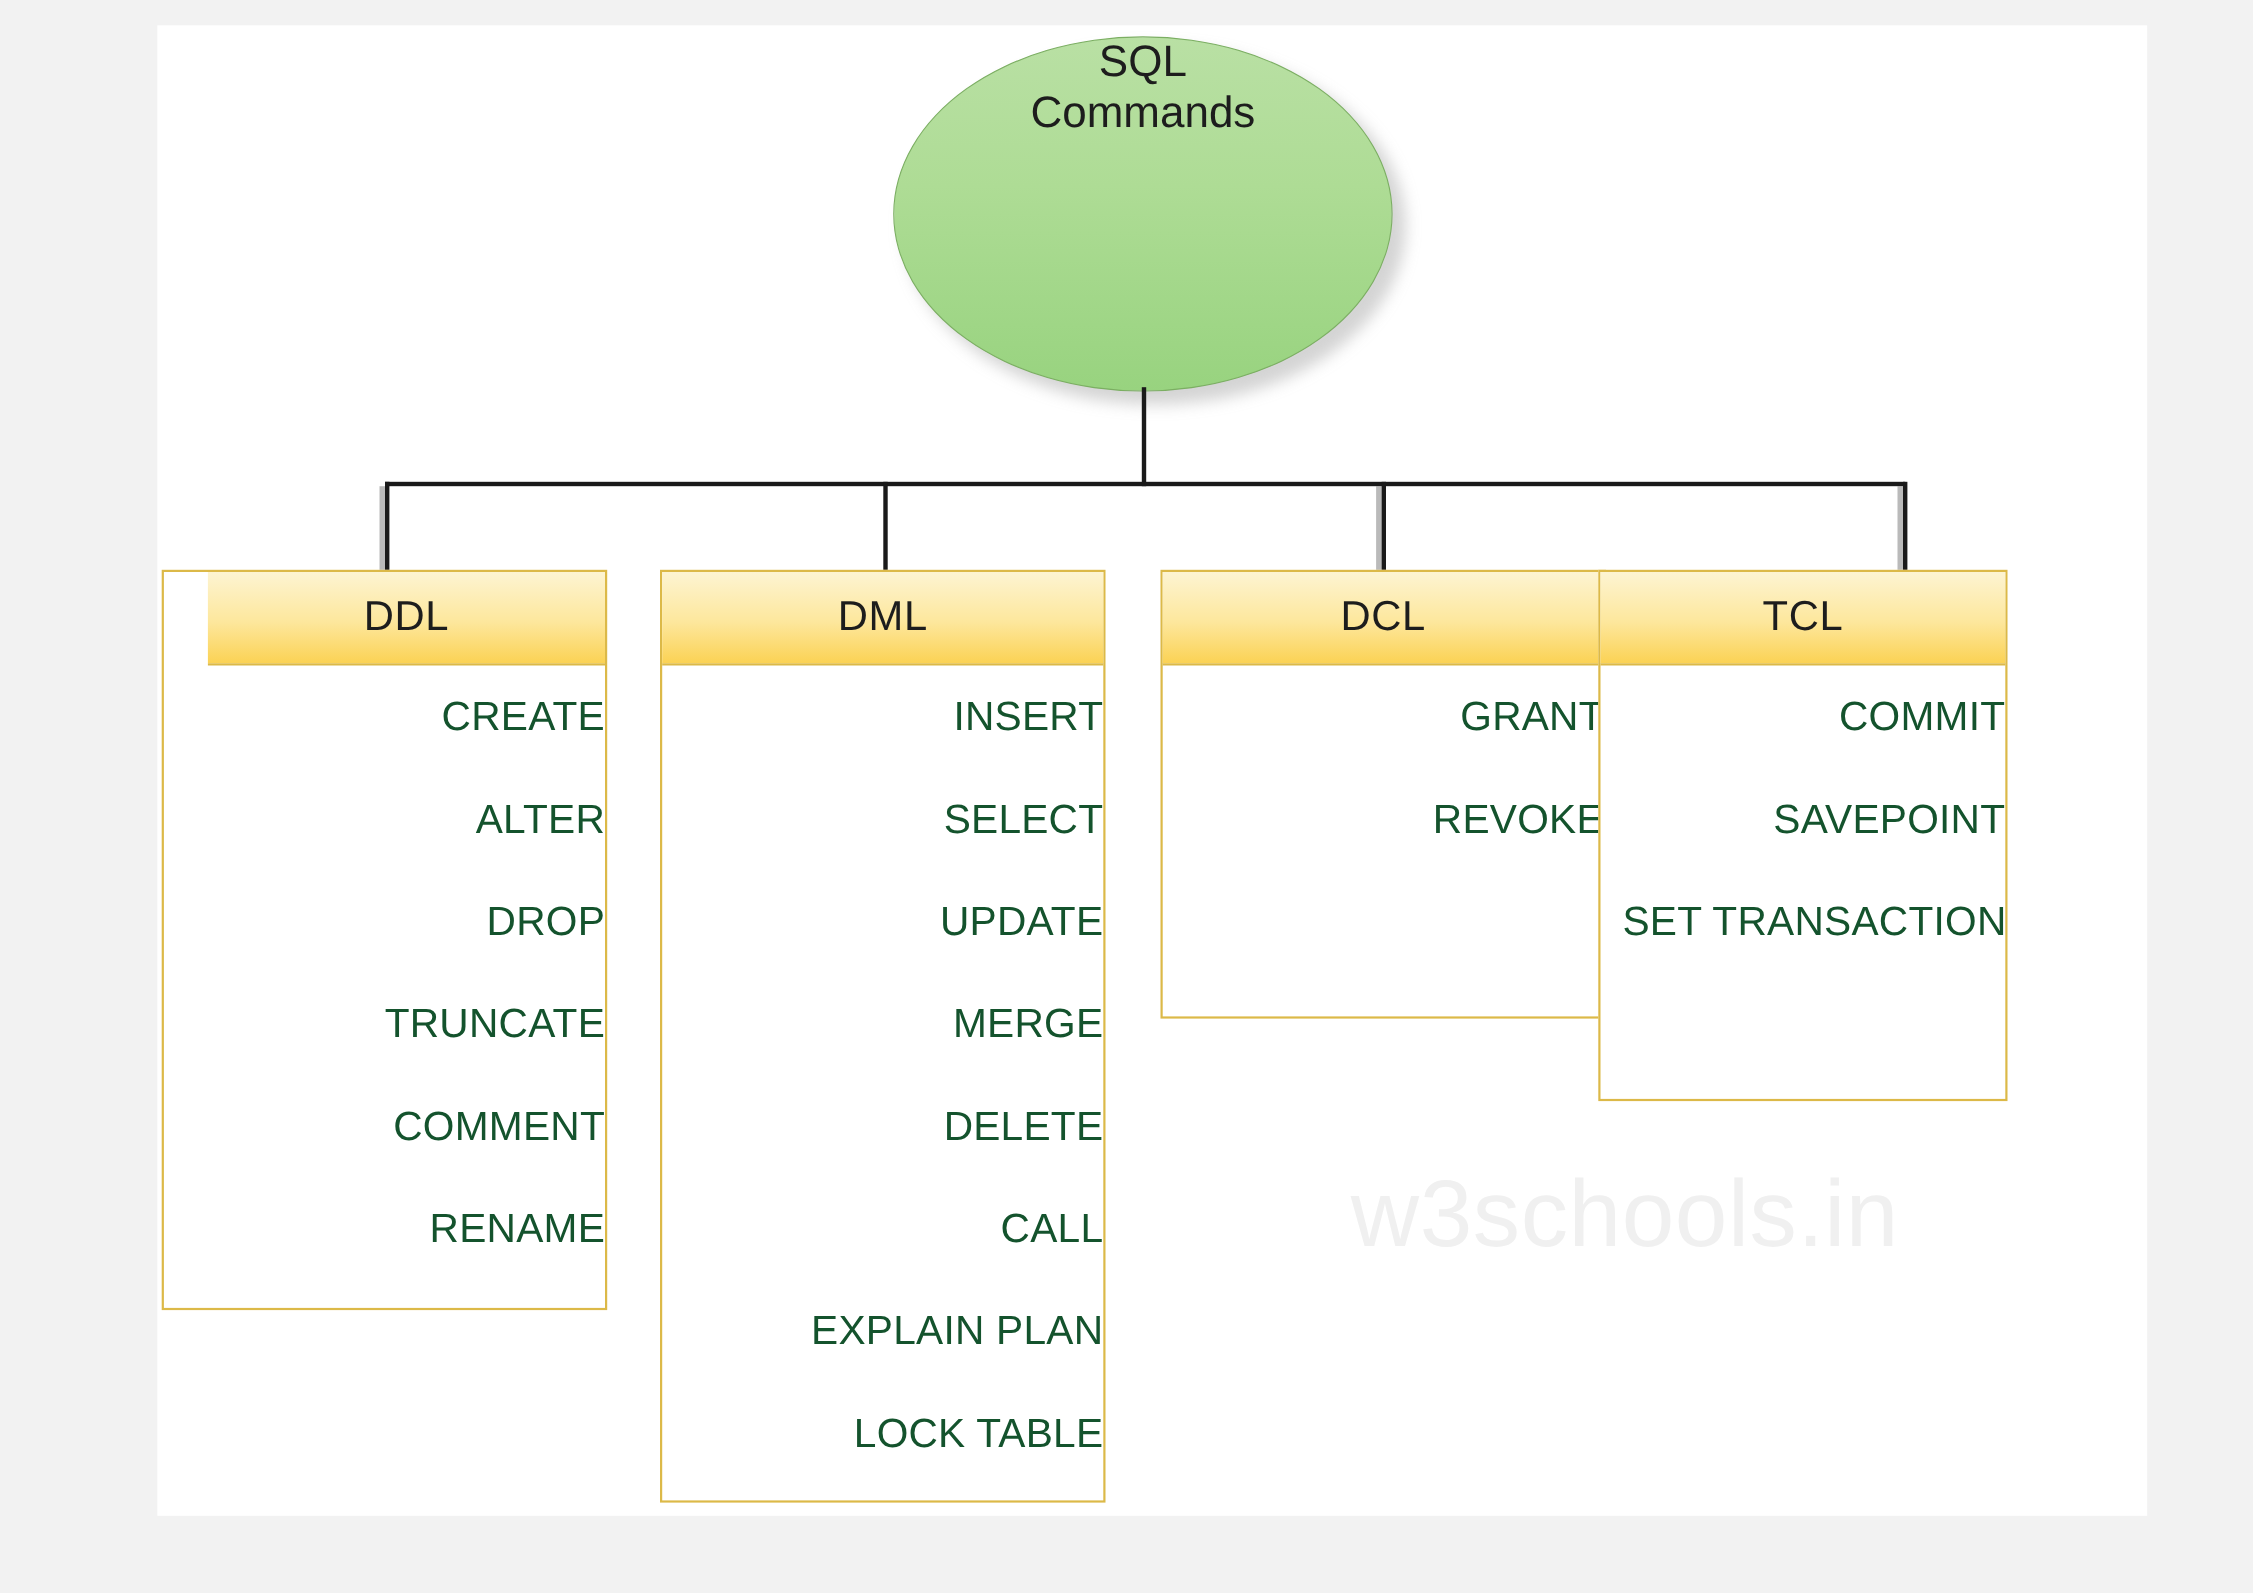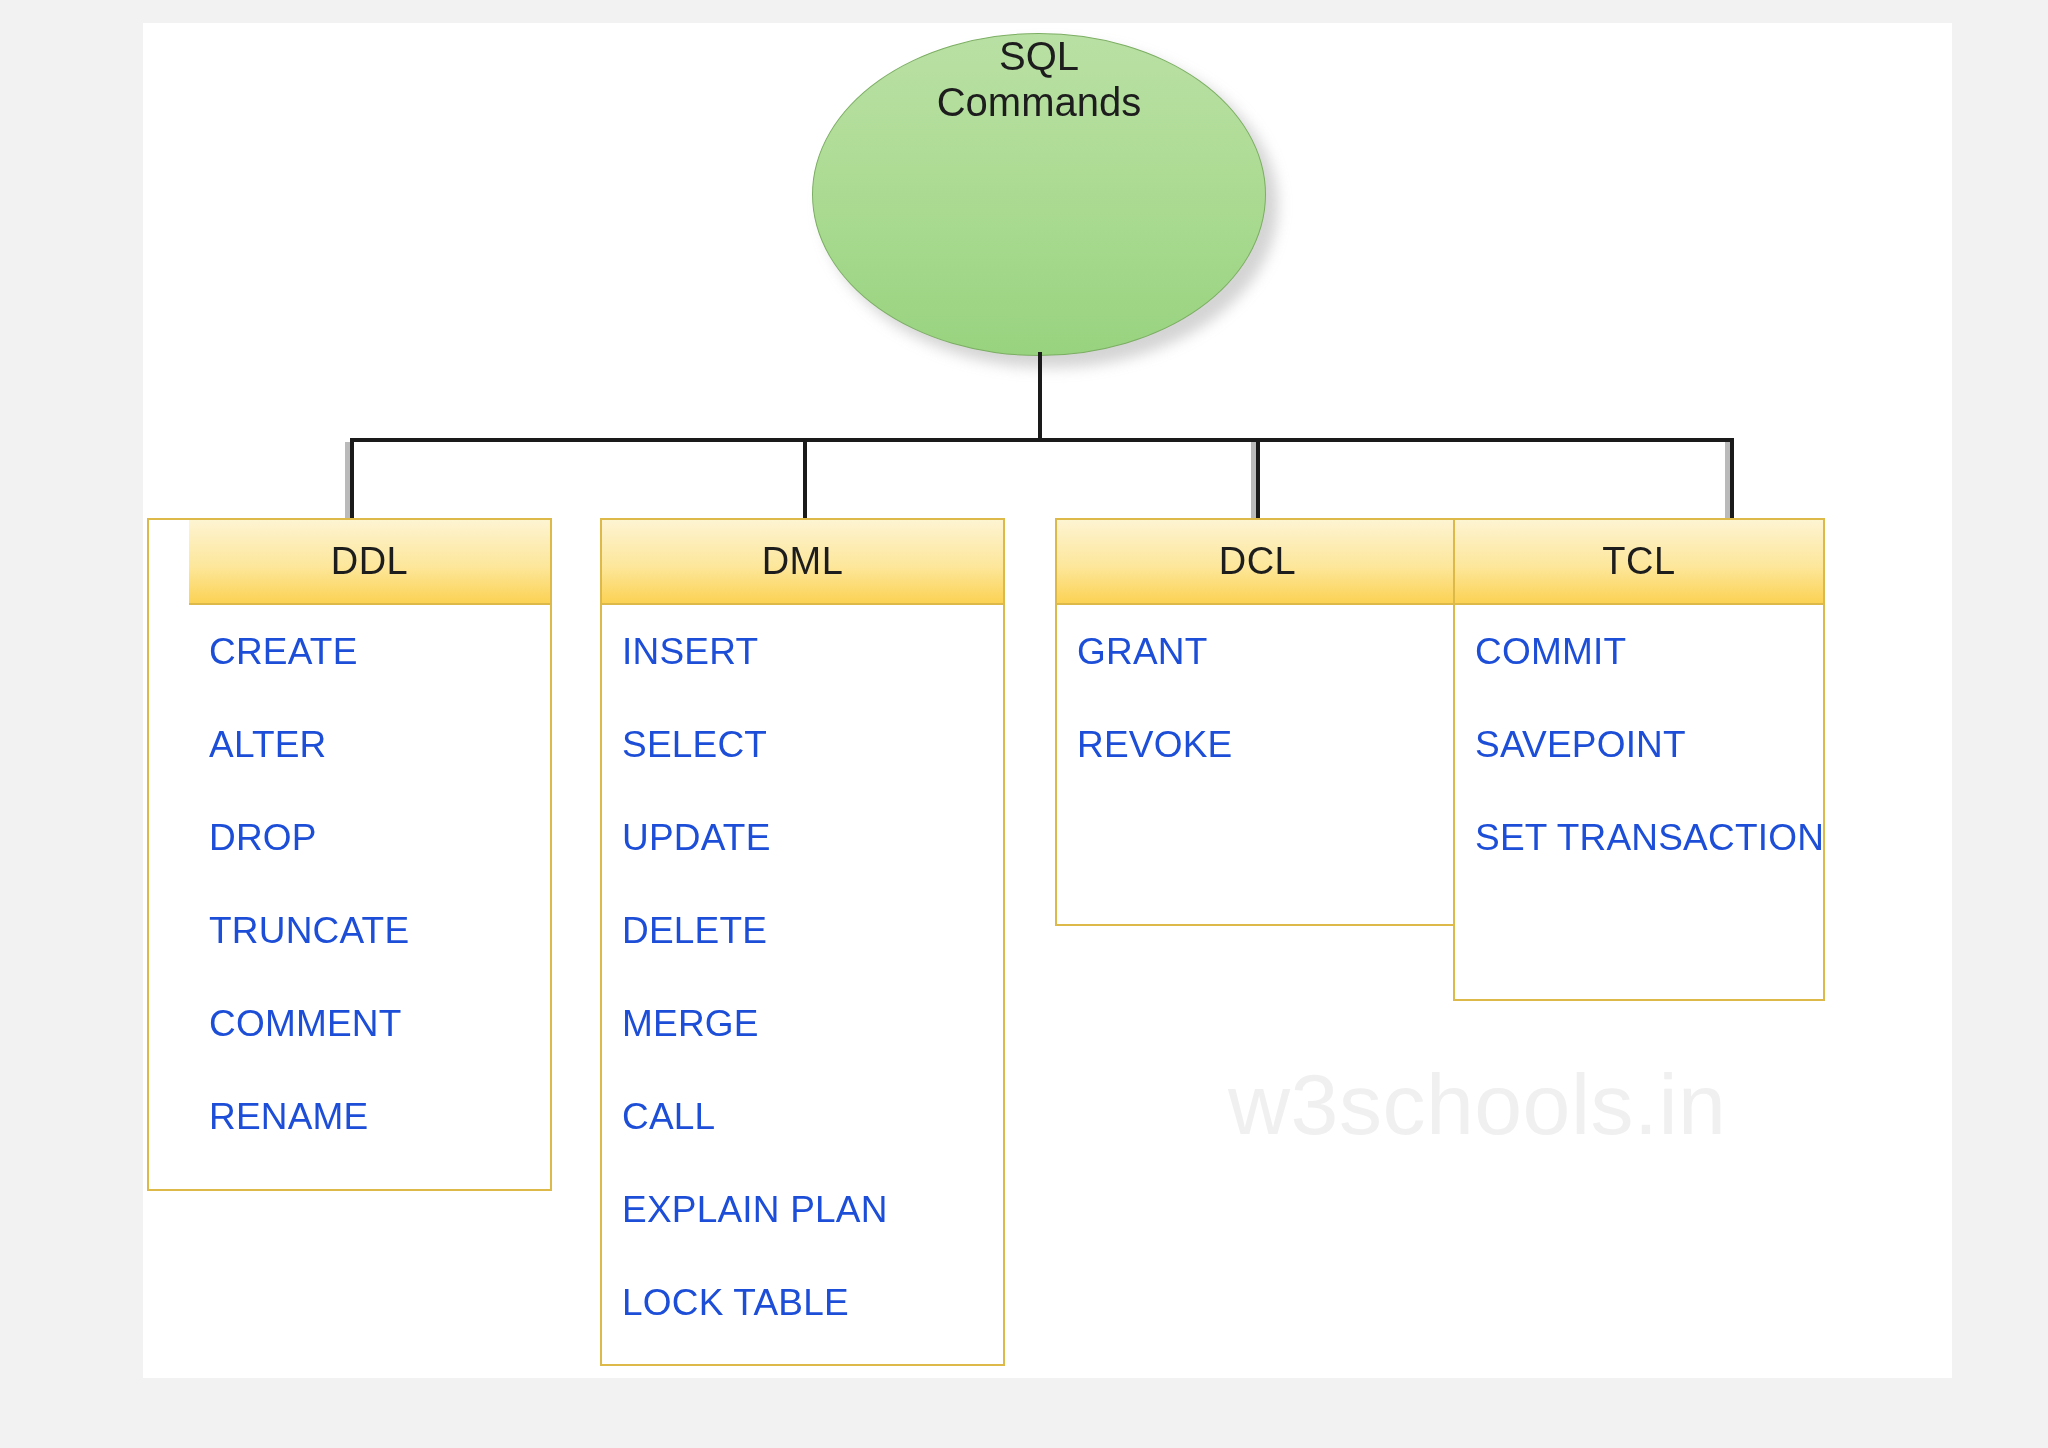--- a/index.html
+++ b/index.html
@@ -119,24 +119,25 @@
     font-size: 38px;
     color: #1d1d1d;
     letter-spacing: 0.5px;
   }
   .cat-body {
     padding: 28px 0 0 20px;
   }
   .cat-item {
     height: 93px;
     font-size: 37px;
-    color: #1d4ed8;
+    color: #14532d;
     line-height: 1;
     letter-spacing: 0.2px;
     white-space: nowrap;
+    text-align: right;
   }
 
   
   #box-ddl { left: 147px; top: 518px; width: 405px; height: 673px; padding-left: 40px; }
   #box-dml { left: 600px; top: 518px; width: 405px; height: 848px; }
   #box-dcl { left: 1055px; top: 518px; width: 405px; height: 408px; }
   #box-tcl { left: 1453px; top: 518px; width: 372px; height: 483px; }
 </style>
 </head>
 <body>
@@ -188,22 +189,22 @@
   </div>
 
   <div class="cat-box" id="box-dml">
     <div class="cat-header">
       <span>DML</span>
     </div>
     <div class="cat-body">
       <div class="cat-item">INSERT</div>
       <div class="cat-item">SELECT</div>
       <div class="cat-item">UPDATE</div>
+      <div class="cat-item">MERGE</div>
       <div class="cat-item">DELETE</div>
-      <div class="cat-item">MERGE</div>
       <div class="cat-item">CALL</div>
       <div class="cat-item">EXPLAIN PLAN</div>
       <div class="cat-item">LOCK TABLE</div>
     </div>
   </div>
 
   <div class="cat-box" id="box-dcl">
     <div class="cat-header">
       <span>DCL</span>
     </div>

